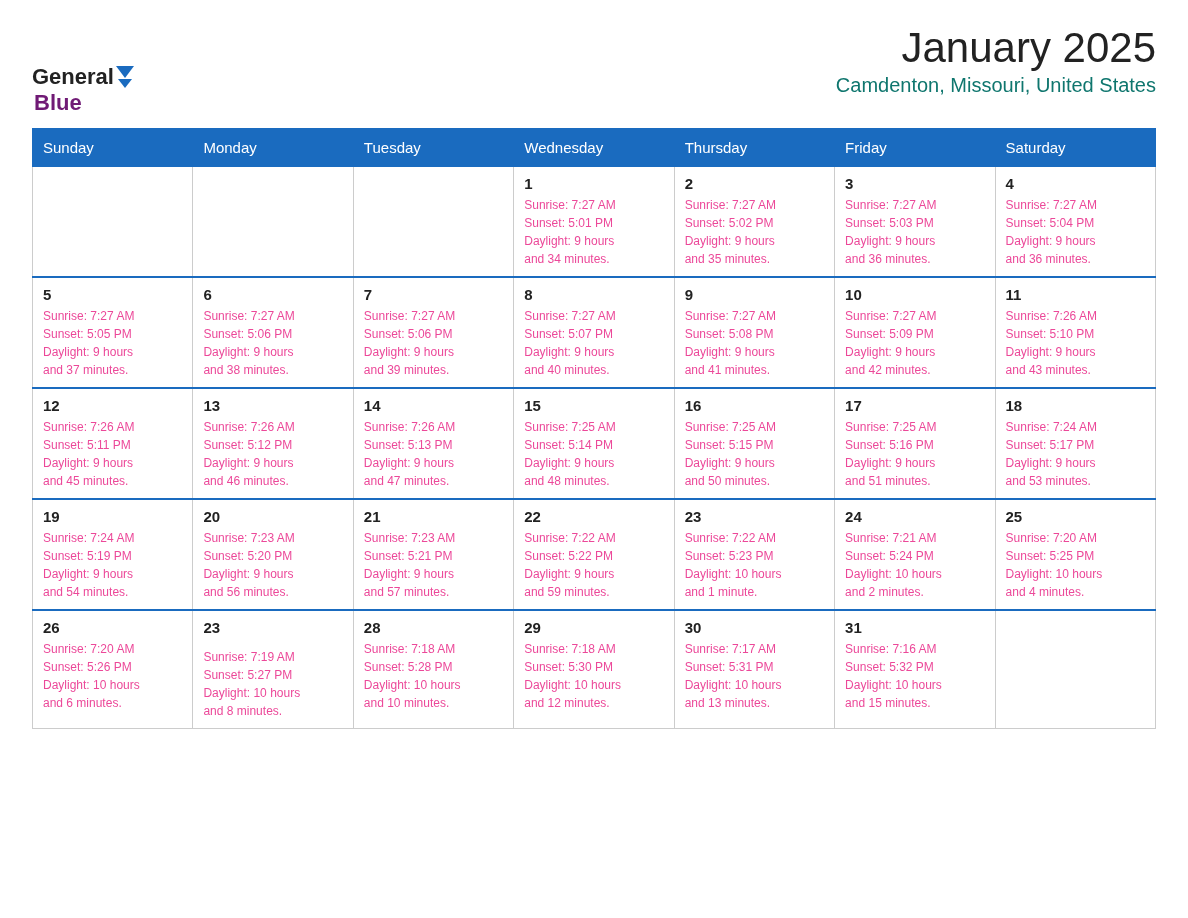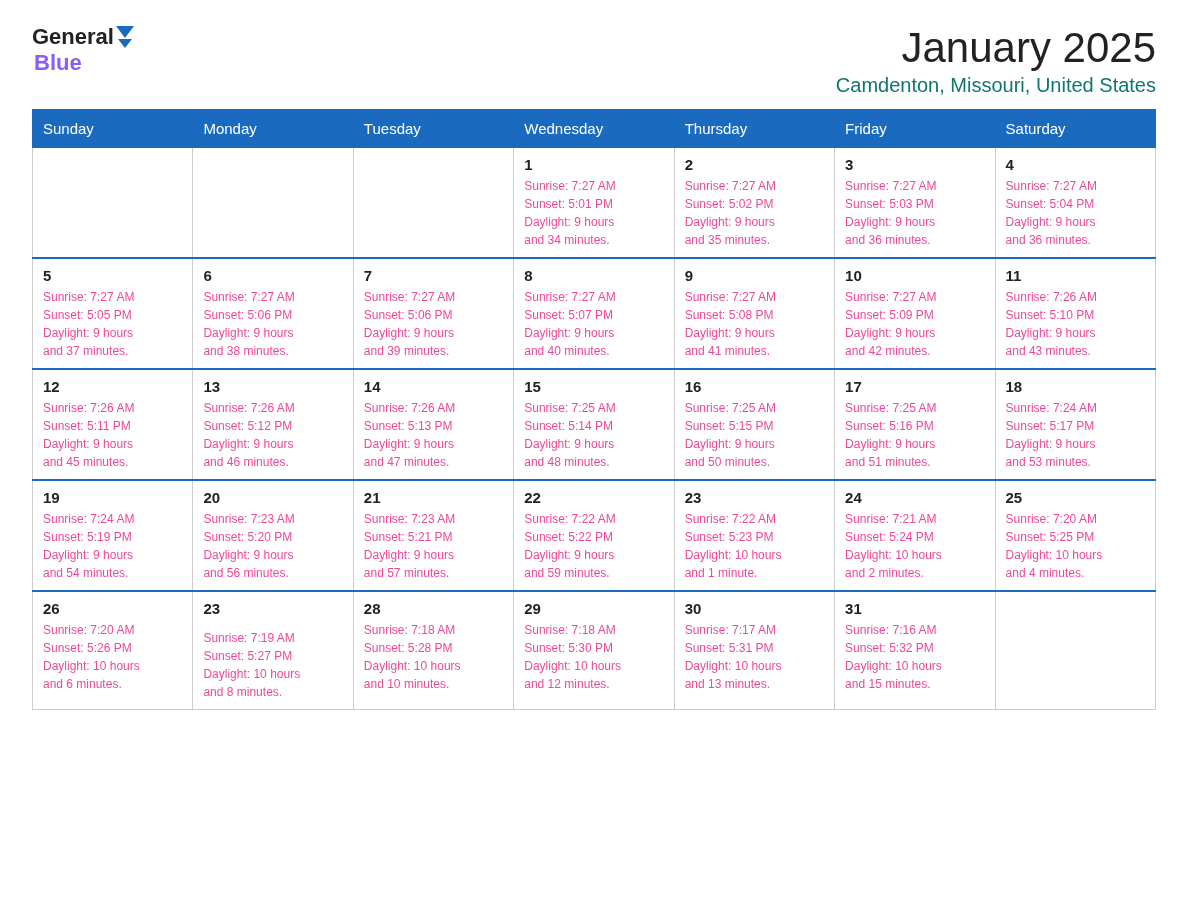--- a/index.html
+++ b/index.html
@@ -13,30 +13,31 @@
     .header {
       display: flex;
       justify-content: space-between;
       align-items: flex-start;
       margin-bottom: 12px;
     }
     .logo {
       display: flex;
       align-items: flex-end;
       gap: 4px;
+      margin-top: 40px;
     }
     .logo-text-general {
       font-size: 22px;
       font-weight: bold;
       color: #222;
     }
     .logo-text-blue {
       font-size: 22px;
       font-weight: bold;
-      color: #8b5cf6;
+      color: #701a75;
     }
     .title-block {
       text-align: right;
     }
     .month-title {
       font-size: 42px;
       font-weight: normal;
       color: #222;
     }
     .location-title {

